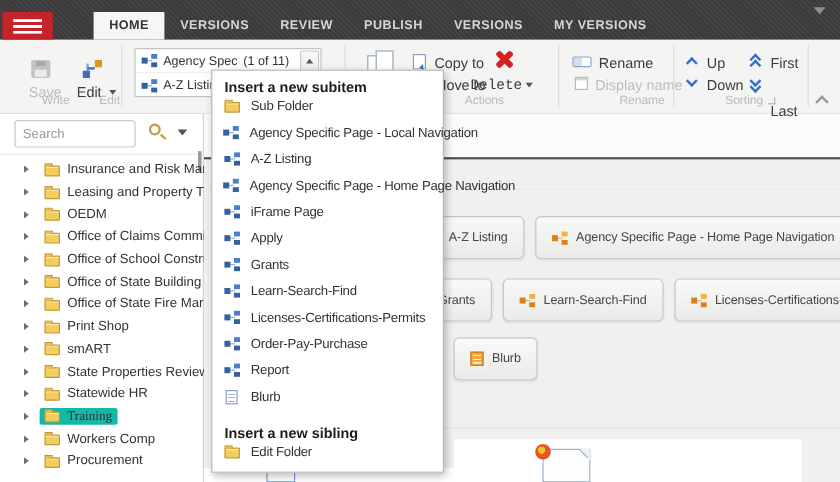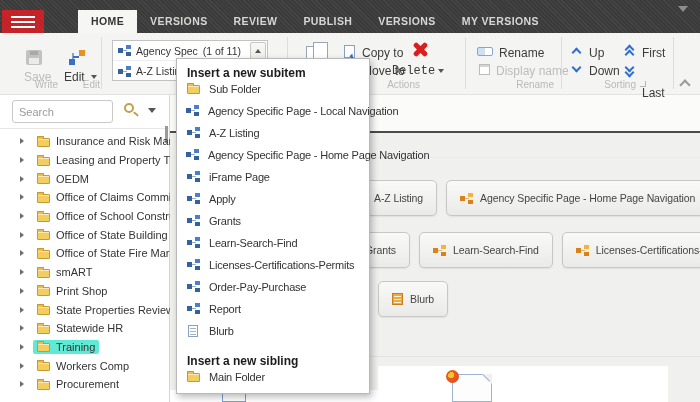--- a/index.html
+++ b/index.html
@@ -115,21 +115,21 @@
     background:#c2a04c; transform:rotate(40deg); border-radius:1px; }
   .search-caret { position:absolute; left:148px; top:8px; width:0; height:0; cursor:pointer;
     border-left:4px solid transparent; border-right:4px solid transparent; border-top:5px solid #555; }
   .side-div { position:absolute; left:0; top:33px; width:170px; height:1px; background:#e6e6e4; }
   .scroll-thumb { position:absolute; right:1px; top:31px; width:3px; height:17px; background:#9a9a98; }
   .tree { position:absolute; left:0; top:37px; width:170px; }
   .tree-row { height:18.7px; display:flex; align-items:center; padding-left:20px; white-space:nowrap; cursor:pointer; }
   .tree-caret { width:0; height:0; border-left:4px solid #6e6e6c; border-top:3.5px solid transparent;
     border-bottom:3.5px solid transparent; margin-right:9px; flex:none; }
   .tree-inner { display:flex; align-items:center; gap:6px; padding:1px 4px; border-radius:2px; overflow:hidden; }
-  .tree-row.selected .tree-inner { background:#5eead4; }
+  .tree-row.selected .tree-inner { background:#14b8a6;font-family:Liberation Serif, serif; }
   .tree-row .lbl { font-size:11px; color:#333; }
 
   
   .content-bg { position:absolute; left:170px; top:133px; width:530px; height:269px; background:#f0f0ee; z-index:2; }
   .faint-line { position:absolute; left:170px; top:157px; width:530px; height:1px; background:#eaeae8; z-index:3; }
   .bottom-div { position:absolute; left:370px; top:356px; width:330px; height:1px; background:#e3e3e1; z-index:3; }
   .white-panel { position:absolute; left:378px; top:366px; width:290px; height:36px; background:#fff; z-index:4; }
   .white-strip { position:absolute; left:170px; top:390px; width:208px; height:12px; background:#fff; z-index:4; }
   .thumb-box { position:absolute; left:222px; top:392px; width:24px; height:10px; background:#fff;
     border:1px solid #7a9fd4; z-index:5; }
@@ -385,29 +385,29 @@
           <span class="tree-inner">
             <span class="icon icon-folder"></span>
             <span class="lbl">Office of State Fire Marshal</span>
           </span>
         </div>
 
         <div class="tree-row">
           <span class="tree-caret"></span>
           <span class="tree-inner">
             <span class="icon icon-folder"></span>
+            <span class="lbl">Print Shop</span>
+          </span>
+        </div>
+
+        <div class="tree-row">
+          <span class="tree-caret"></span>
+          <span class="tree-inner">
+            <span class="icon icon-folder"></span>
             <span class="lbl">smART</span>
-          </span>
-        </div>
-
-        <div class="tree-row">
-          <span class="tree-caret"></span>
-          <span class="tree-inner">
-            <span class="icon icon-folder"></span>
-            <span class="lbl">Print Shop</span>
           </span>
         </div>
 
         <div class="tree-row">
           <span class="tree-caret"></span>
           <span class="tree-inner">
             <span class="icon icon-folder"></span>
             <span class="lbl">State Properties Review Board</span>
           </span>
         </div>
@@ -534,18 +534,18 @@
           <span class="lbl">Blurb</span>
         </div>
       </div>
     <div class="menu-header">Insert a new sibling</div>
     <div>
 
         <div class="menu-item">
           <span class="islot">
             <span class="icon icon-folder"></span>
           </span>
-          <span class="lbl">Main Folder</span>
+          <span class="lbl">Edit Folder</span>
         </div>
       </div>
   </div>
 
 </div>
 
 </body></html>

